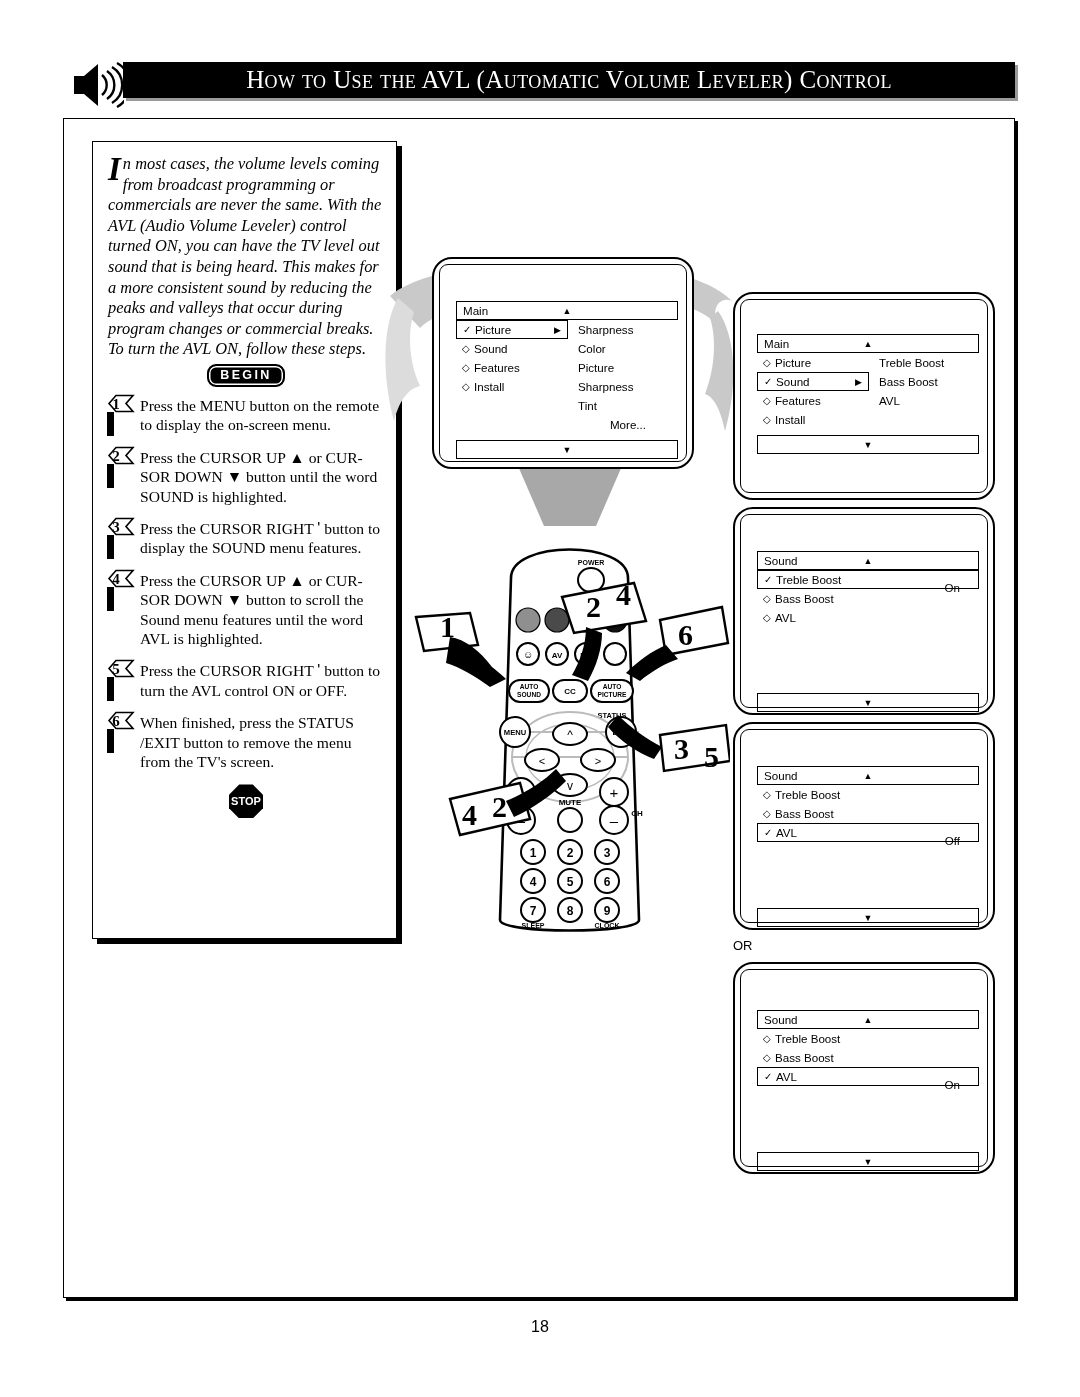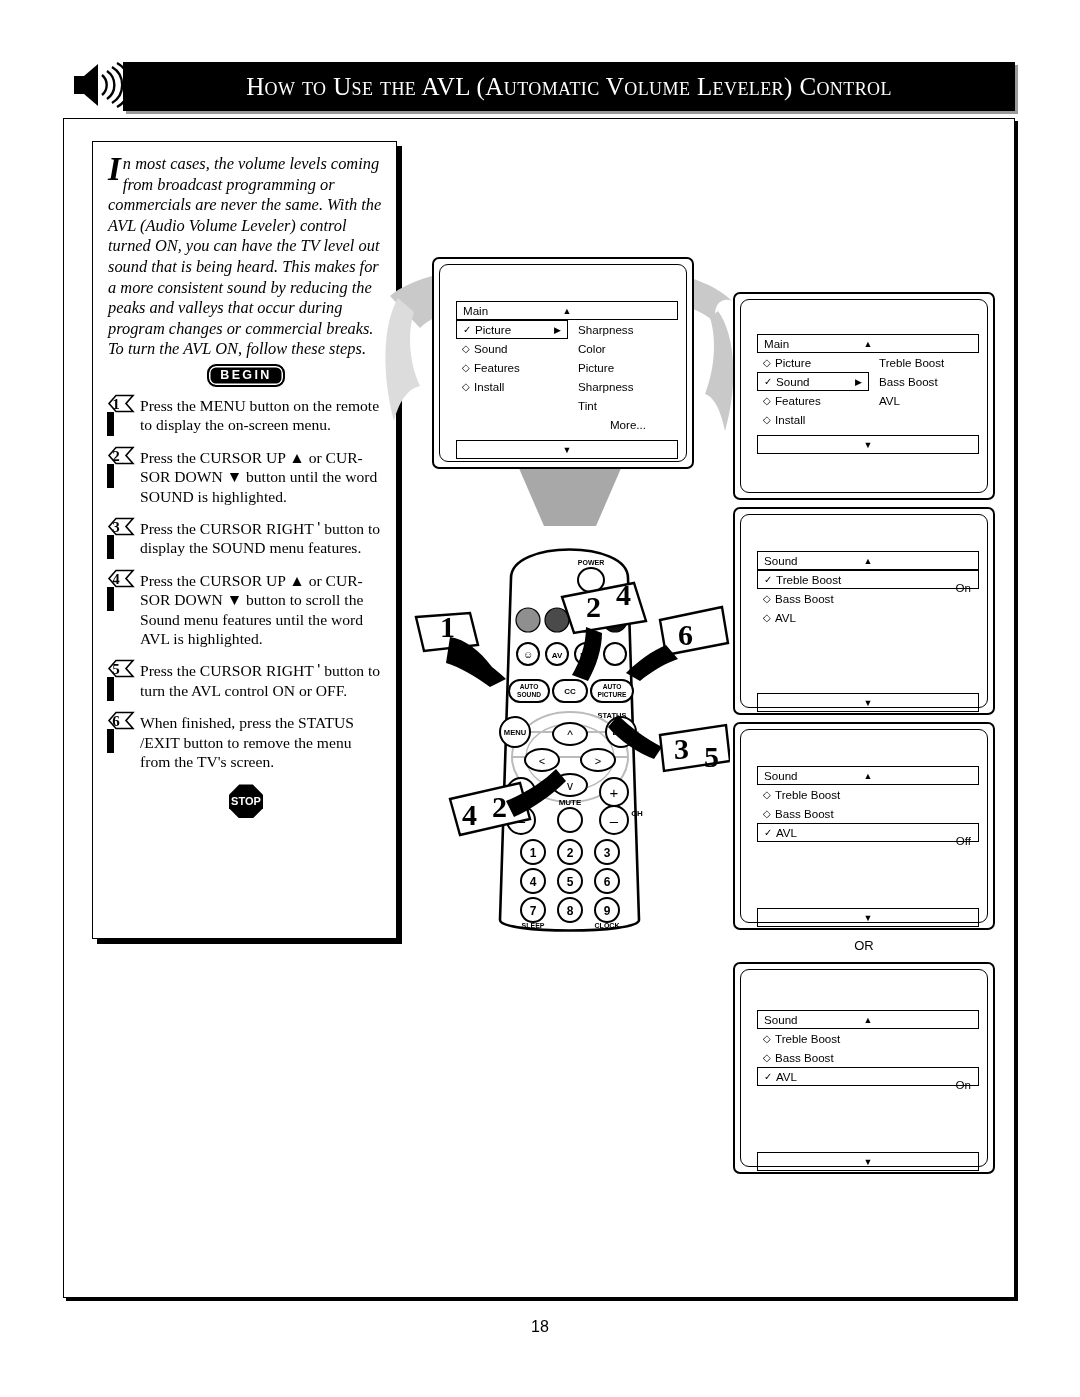--- a/index.html
+++ b/index.html
@@ -2,21 +2,21 @@
 <html><head>
 <meta charset="utf-8">
 <style>
   html,body{margin:0;padding:0;background:#fff;}
   body{width:1080px;height:1397px;position:relative;font-family:"Liberation Serif",serif;overflow:hidden;}
 
   
   .page-border{position:absolute;left:63px;top:118px;width:952px;height:1180px;border:1.5px solid #000;box-shadow:3px 3px 0 #000;box-sizing:border-box;}
 
   
-  .header-bar{position:absolute;left:123px;top:62px;width:892px;height:49px;background:#000;display:flex;align-items:center;justify-content:center;box-shadow:3px 3px 0 #9a9a9a;}
+  .header-bar{position:absolute;left:123px;top:62px;width:892px;height:36px;background:#000;display:flex;align-items:center;justify-content:center;box-shadow:3px 3px 0 #9a9a9a;}
   .header-title{color:#fff;font-family:"Liberation Serif",serif;font-size:25px;letter-spacing:.4px;white-space:nowrap;font-variant:small-caps;font-weight:400;}
   .speaker-icon{position:absolute;left:68px;top:58px;width:56px;height:54px;}
 
   
   .left-box{position:absolute;left:92px;top:141px;width:305px;height:798px;border:1.6px solid #000;background:#fff;box-shadow:5px 5px 0 #000;box-sizing:border-box;}
   .left-inner{position:absolute;left:98px;top:146px;width:296px;padding:8px 10px 0 10px;box-sizing:border-box;}
   .intro{font-style:italic;font-size:16.4px;line-height:20.6px;text-align:left;margin:0 0 4px 0;color:#000;}
   .intro .dropcap{float:left;font-size:33px;line-height:27px;font-weight:bold;font-style:italic;padding:2px 2px 0 0;}
 
   .badge-row{text-align:center;margin:4px 0 9px 0;}
@@ -27,42 +27,42 @@
   .step{position:relative;margin:0 0 13px 0;padding-left:32px;font-size:15.6px;line-height:19.4px;}
   .step .num{position:absolute;left:-1px;top:-2px;width:28px;height:19px;}
   .step .num svg{display:block;}
   .step b{font-weight:normal;}
   .step .tick{position:absolute;left:-1px;top:16px;width:7px;height:24px;background:#000;}
 
   
   .swoosh{position:absolute;left:380px;top:256px;width:370px;height:310px;}
 
   
-  .tv{position:absolute;border:2.5px solid #000;border-radius:7px;background:#fff;box-sizing:border-box;padding-left:40px;}
+  .tv{position:absolute;border:2.5px solid #000;border-radius:20px;background:#fff;box-sizing:border-box;padding-left:40px;}
   .tv-inner{position:absolute;inset:5px;border:1.6px solid #000;border-radius:9px;box-sizing:border-box;}
 
   .tv-main{left:432px;top:257px;width:262px;height:212px;}
 
   .osd{position:absolute;font-family:"Liberation Sans",sans-serif;font-size:11.6px;color:#000;}
   .osd-title{border:1.4px solid #000;height:19px;display:flex;align-items:center;padding:0 6px;box-sizing:border-box;position:relative;}
   .osd-title .lbl{flex:0 0 auto;}
   .osd-title .up{position:absolute;left:50%;transform:translateX(-50%);font-size:9px;}
   .osd-row{height:19px;display:flex;align-items:center;padding:0 6px;box-sizing:border-box;position:relative;}
   .osd-row.sel{border:1.4px solid #000;}
   .osd-row .mark{width:12px;flex:0 0 12px;font-size:10px;}
-  .osd-row .val{position:absolute;right:7px;margin-top:16px;}
+  .osd-row .val{position:absolute;right:18px;margin-top:16px;}
   .osd-row .arrow{position:absolute;right:6px;font-size:9px;}
   .osd-bottom{border:1.4px solid #000;height:19px;display:flex;align-items:center;justify-content:center;font-size:9px;box-sizing:border-box;}
 
   
   .tv-r1{left:733px;top:292px;width:262px;height:208px;}
   .tv-r2{left:733px;top:507px;width:262px;height:208px;}
   .tv-r3{left:733px;top:722px;width:262px;height:208px;}
   .tv-r4{left:733px;top:962px;width:262px;height:212px;}
-  .or-label{position:absolute;left:733px;top:938px;width:262px;text-align:center;font-family:"Liberation Sans",sans-serif;font-size:13px;color:#000;}
+  .or-label{position:absolute;left:733px;top:938px;width:262px;text-align:left;font-family:"Liberation Sans",sans-serif;font-size:13px;color:#000;}
 
   
   .remote{position:absolute;left:487px;top:520px;width:165px;height:420px;}
 
   .page-num{position:absolute;left:0;top:1318px;width:1080px;text-align:center;font-family:"Liberation Sans",sans-serif;font-size:16px;color:#000;}
 </style>
 </head>
 <body>
 
 <div class="page-border"></div>

